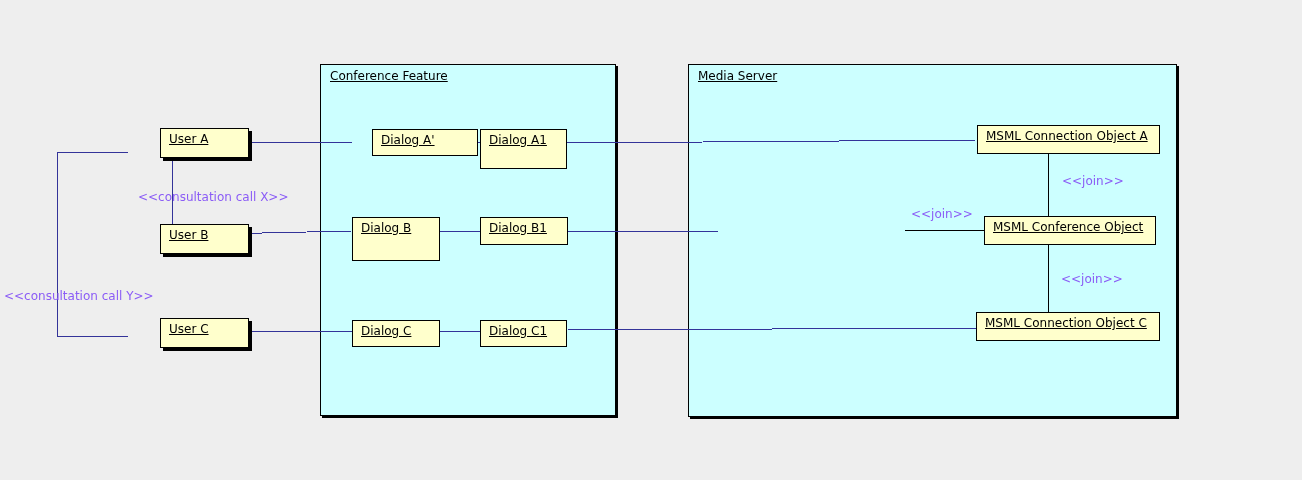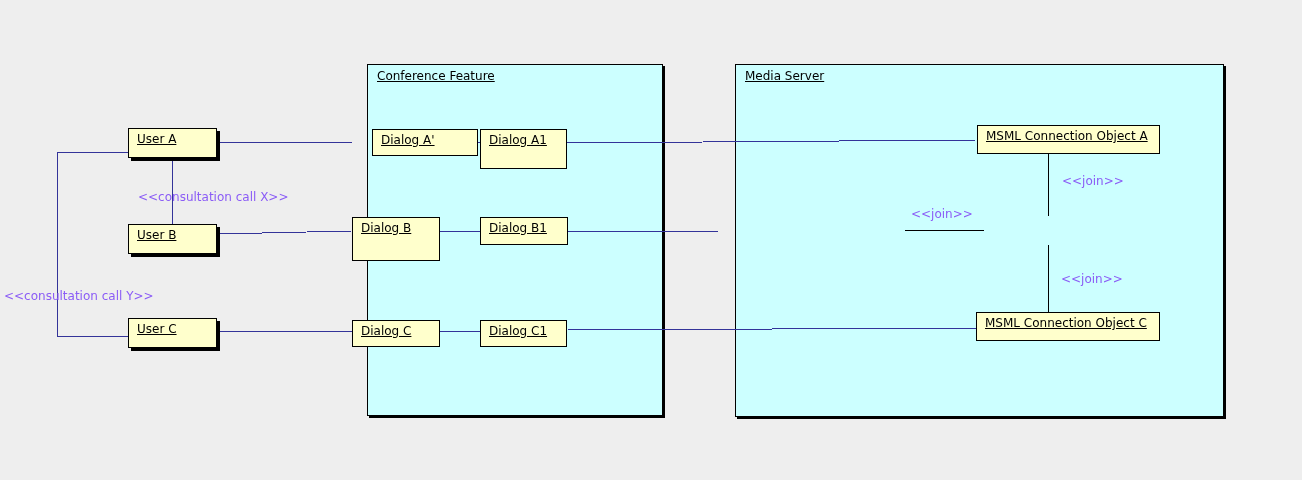--- a/index.html
+++ b/index.html
@@ -18,21 +18,20 @@
     z-index: 2;
     pointer-events: none;
   }
   .container-box {
     position: absolute;
     background: #CCFFFF;
     border: 1px solid #000000;
     box-shadow: 2px 2px 0 #000000;
     z-index: 1;
     box-sizing: border-box;
-    margin-left: 47px;
   }
   .container-title {
     display: inline-block;
     padding: 3px 0 0 9px;
     font-size: 12px;
     color: #000000;
     text-decoration: underline;
     white-space: nowrap;
   }
   .node {
@@ -43,21 +42,21 @@
     box-sizing: border-box;
     font-size: 12px;
     color: #000000;
     white-space: nowrap;
   }
   .node .node-label {
     display: inline-block;
     padding: 3px 0 0 8px;
     text-decoration: underline;
   }
-  .node.shadowed { box-shadow: 3px 3px 0 #000000; }
+  .node.shadowed { box-shadow: 3px 3px 0 #000000; margin-left: 32px; }
   .float-label {
     position: absolute;
     z-index: 4;
     font-size: 12px;
     color: #8b5cf6;
     white-space: nowrap;
   }
 </style>
 </head>
 <body>
@@ -118,20 +117,23 @@
   <div class="node" style="left:352px; top:320px; width:88px; height:27px;">
     <span class="node-label">Dialog C</span>
   </div>
   <div class="node" style="left:480px; top:320px; width:87px; height:27px;">
     <span class="node-label">Dialog C1</span>
   </div>
 
   <div class="node" style="left:977px; top:125px; width:183px; height:29px;">
     <span class="node-label">MSML Connection Object A</span>
   </div>
+  <div class="node" style="left:984px; top:216px; width:172px; height:29px;">
+    <span class="node-label">MSML Conference Object</span>
+  </div>
   <div class="node" style="left:976px; top:312px; width:184px; height:29px;">
     <span class="node-label">MSML Connection Object C</span>
   </div>
 
   <div class="float-label" style="left:138px; top:190px;">&lt;&lt;consultation call X&gt;&gt;</div>
   <div class="float-label" style="left:4px; top:289px;">&lt;&lt;consultation call Y&gt;&gt;</div>
   <div class="float-label" style="left:1062px; top:174px;">&lt;&lt;join&gt;&gt;</div>
   <div class="float-label" style="left:911px; top:207px;">&lt;&lt;join&gt;&gt;</div>
   <div class="float-label" style="left:1061px; top:272px;">&lt;&lt;join&gt;&gt;</div>
 

